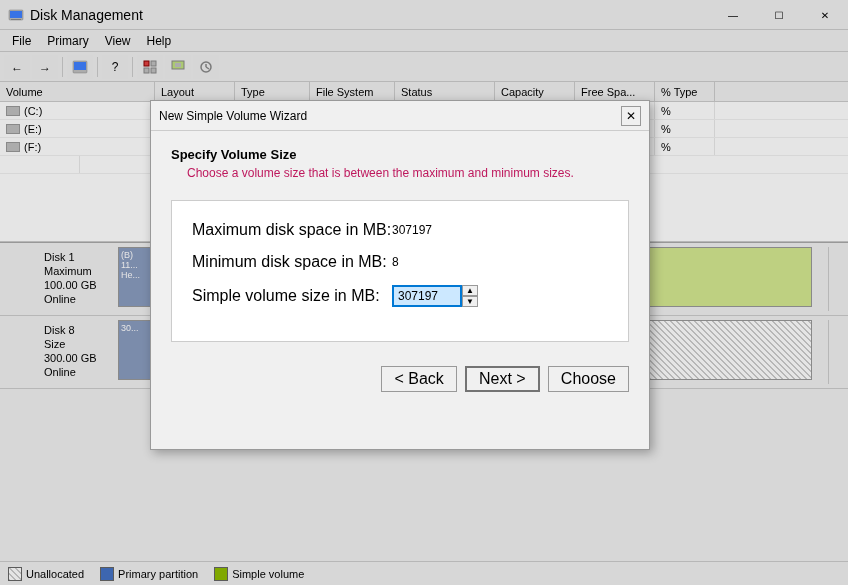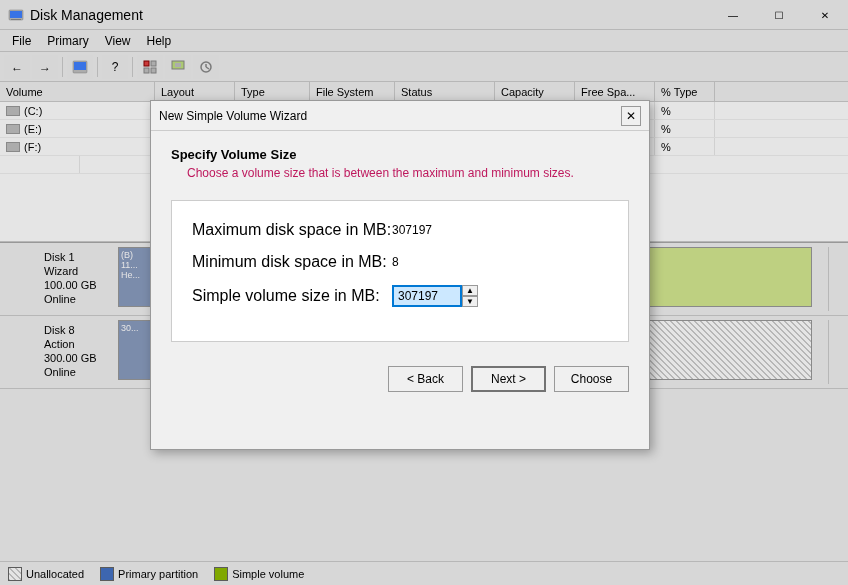--- a/index.html
+++ b/index.html
@@ -336,21 +336,21 @@
     .modal-footer {
       display: flex;
       justify-content: flex-end;
       gap: 8px;
       padding: 8px 0 4px;
     }
     .modal-btn {
       min-width: 75px;
       height: 26px;
       padding: 0 12px;
-      font-size: 12px;
+      font-size: 16px;
       border: 1px solid #999;
       background: #f0f0f0;
       cursor: pointer;
     }
     .modal-btn.primary {
       border: 2px solid #737373;
     }
   </style>
 </head>
 <body>
@@ -476,39 +476,39 @@
       <div class="col" style="width:80px"></div>
       <div class="col" style="width:60px">s</div>
     </div>
   </div>
 
   <div class="disk-view" style="flex:1; display:flex; flex-direction:column;">
 
     <div class="disk-row">
       <div class="disk-label">
         <div>Disk 1</div>
-        <div>Wizard</div>
+        <div>Maximum</div>
         <div>100.00 GB</div>
         <div>Online</div>
       </div>
       <div class="disk-partitions">
         <div class="partition" style="width:15%; background:#8a9cbf; color:white;">
           <div style="font-size:9px">(B)</div>
           <div style="font-size:9px">11...</div>
           <div style="font-size:9px">He...</div>
         </div>
         <div class="partition" style="width:83%; background:#d4e890; border:1px solid #999;"></div>
       </div>
       <div class="scrollbar-area"></div>
     </div>
 
     <div class="disk-row">
       <div class="disk-label">
         <div>Disk 8</div>
-        <div>Action</div>
+        <div>Size</div>
         <div>300.00 GB</div>
         <div>Online</div>
       </div>
       <div class="disk-partitions">
         <div class="partition" style="width:14%; background:#8a9cbf; color:white; font-size:9px;">
           <div>30...</div>
         </div>
         <div class="partition" style="width:84%; background:white; border:1px solid #999; background-image: repeating-linear-gradient(45deg, #ccc 0, #ccc 1px, white 0, white 50%); background-size: 6px 6px; font-size:9px; padding-top: 40px; color:#666;">
           <div>Unallocated</div>
         </div>

